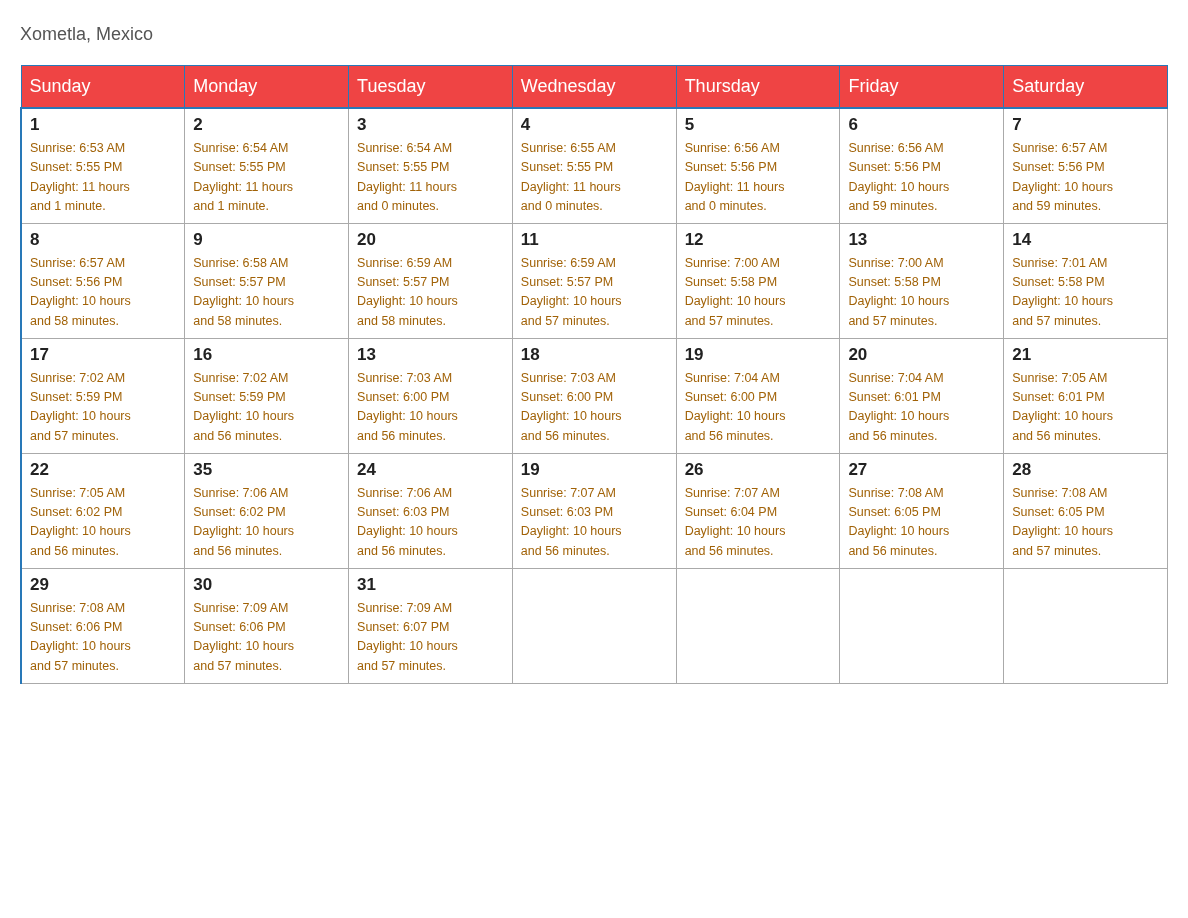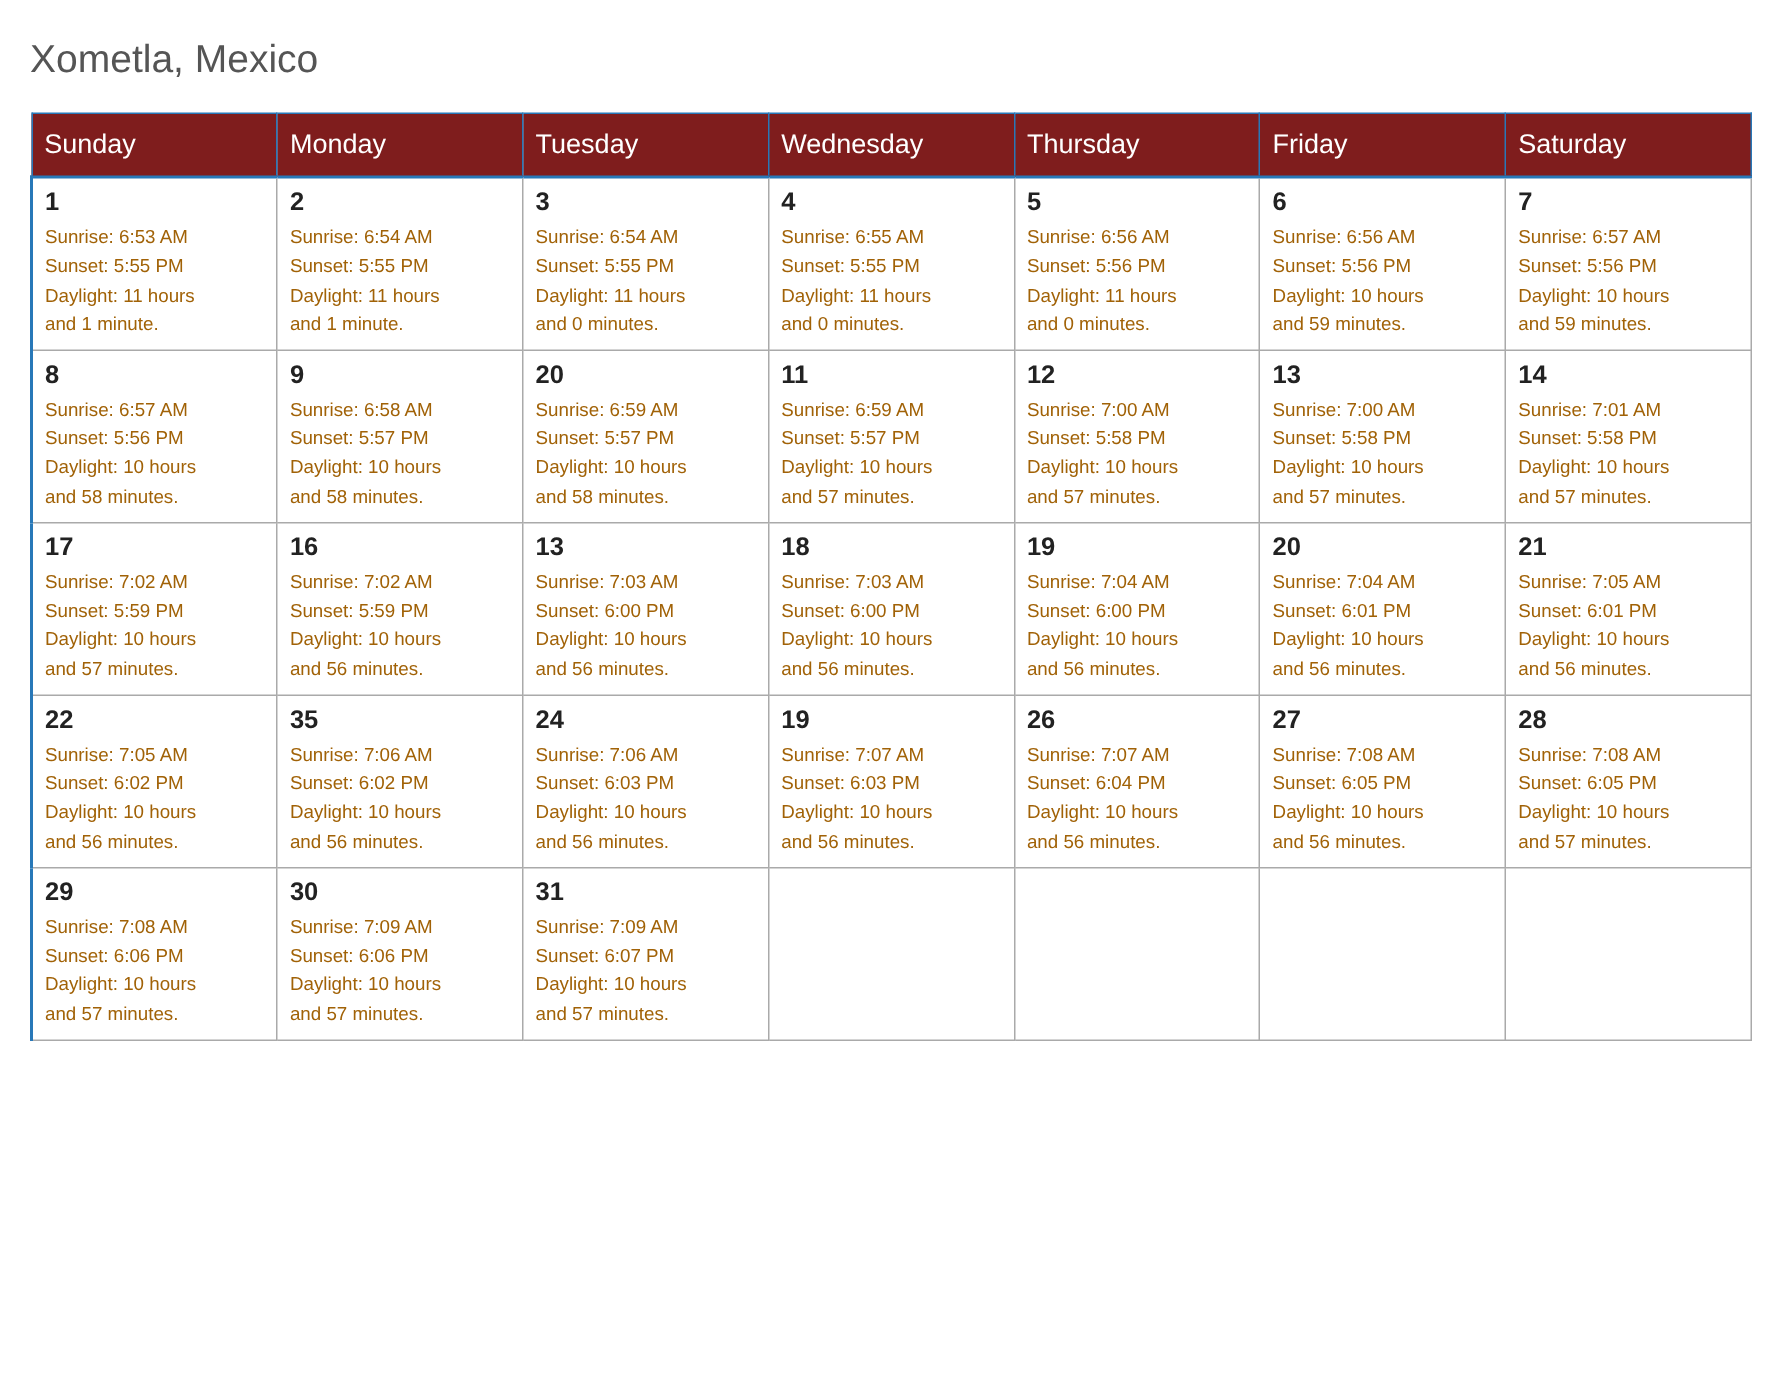--- a/index.html
+++ b/index.html
@@ -29,31 +29,31 @@
     .title-area {
       text-align: right;
     }
     .calendar-title {
       font-size: 52px;
       font-weight: normal;
       color: #222;
       line-height: 1.1;
     }
     .calendar-subtitle {
-      font-size: 26px;
+      font-size: 18px;
       color: #555;
       margin-top: 4px;
     }
     table {
       width: 100%;
       border-collapse: collapse;
       table-layout: fixed;
     }
     thead th {
-      background-color: #7f1d1d;
+      background-color: #ef4444;
       color: #fff;
       font-size: 18px;
       font-weight: normal;
       padding: 10px 8px;
       text-align: left;
       border: 1px solid #2878b8;
     }
     tbody td {
       border: 1px solid #aaa;
       vertical-align: top;

